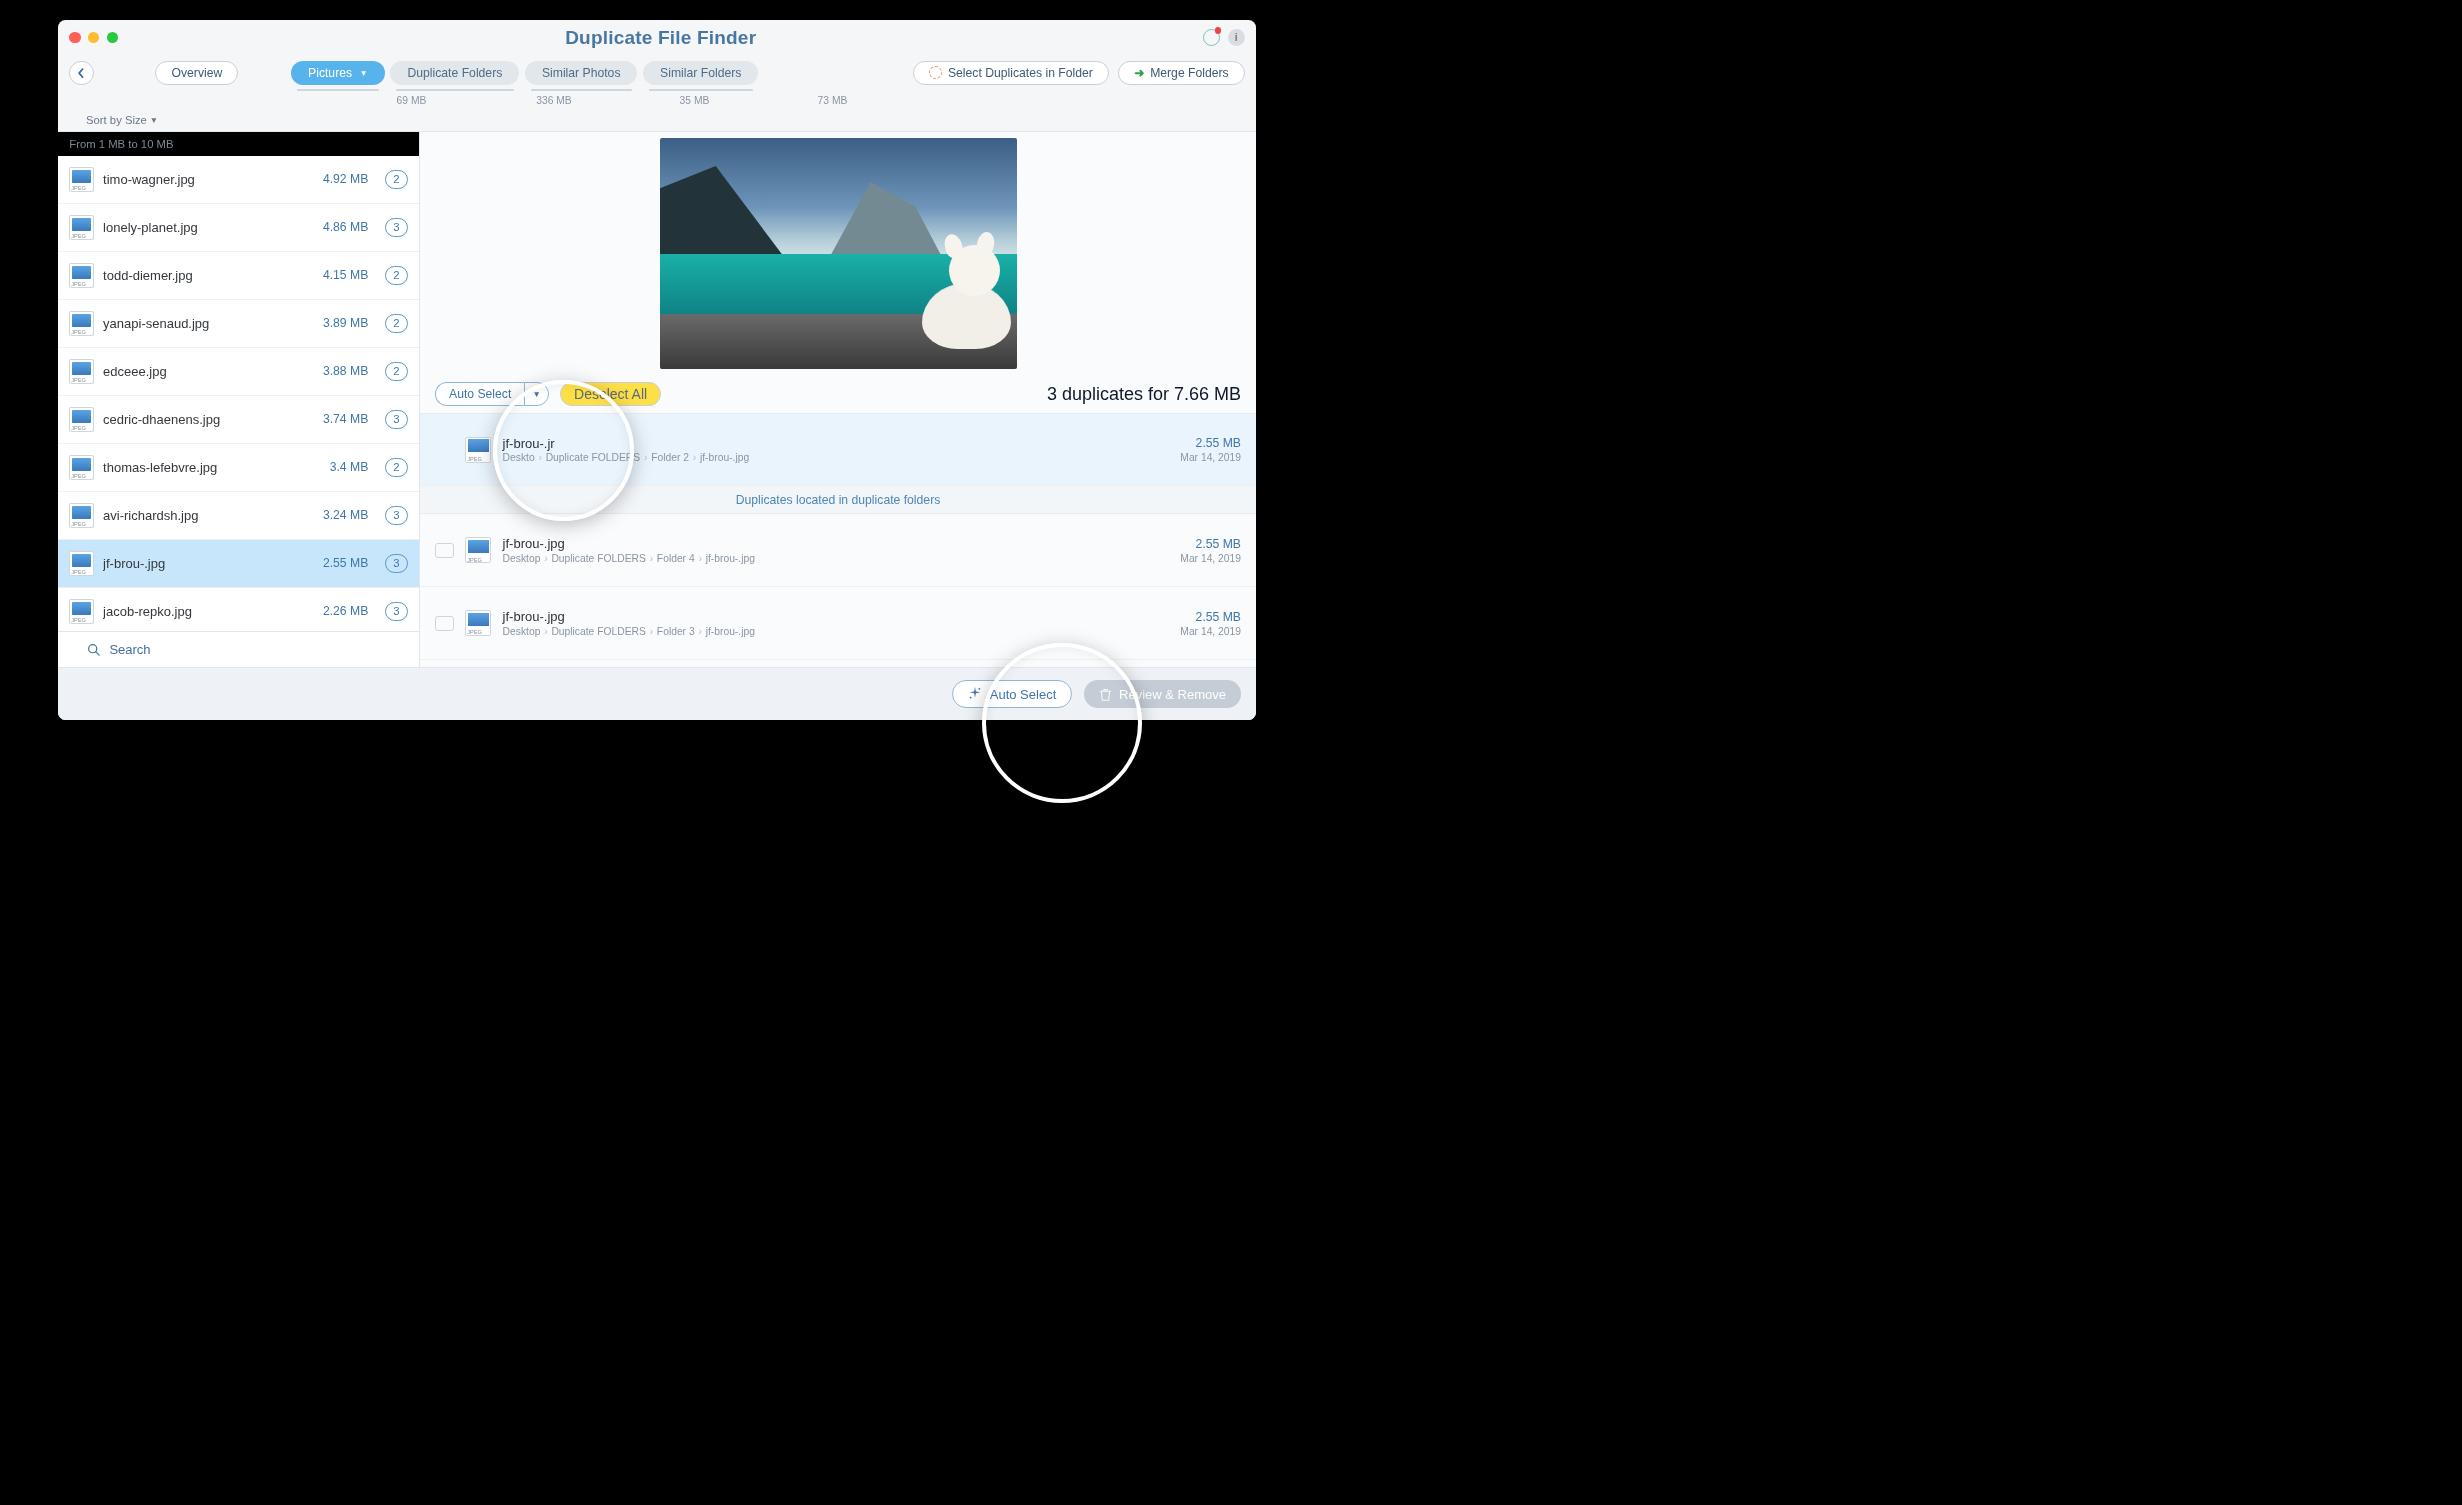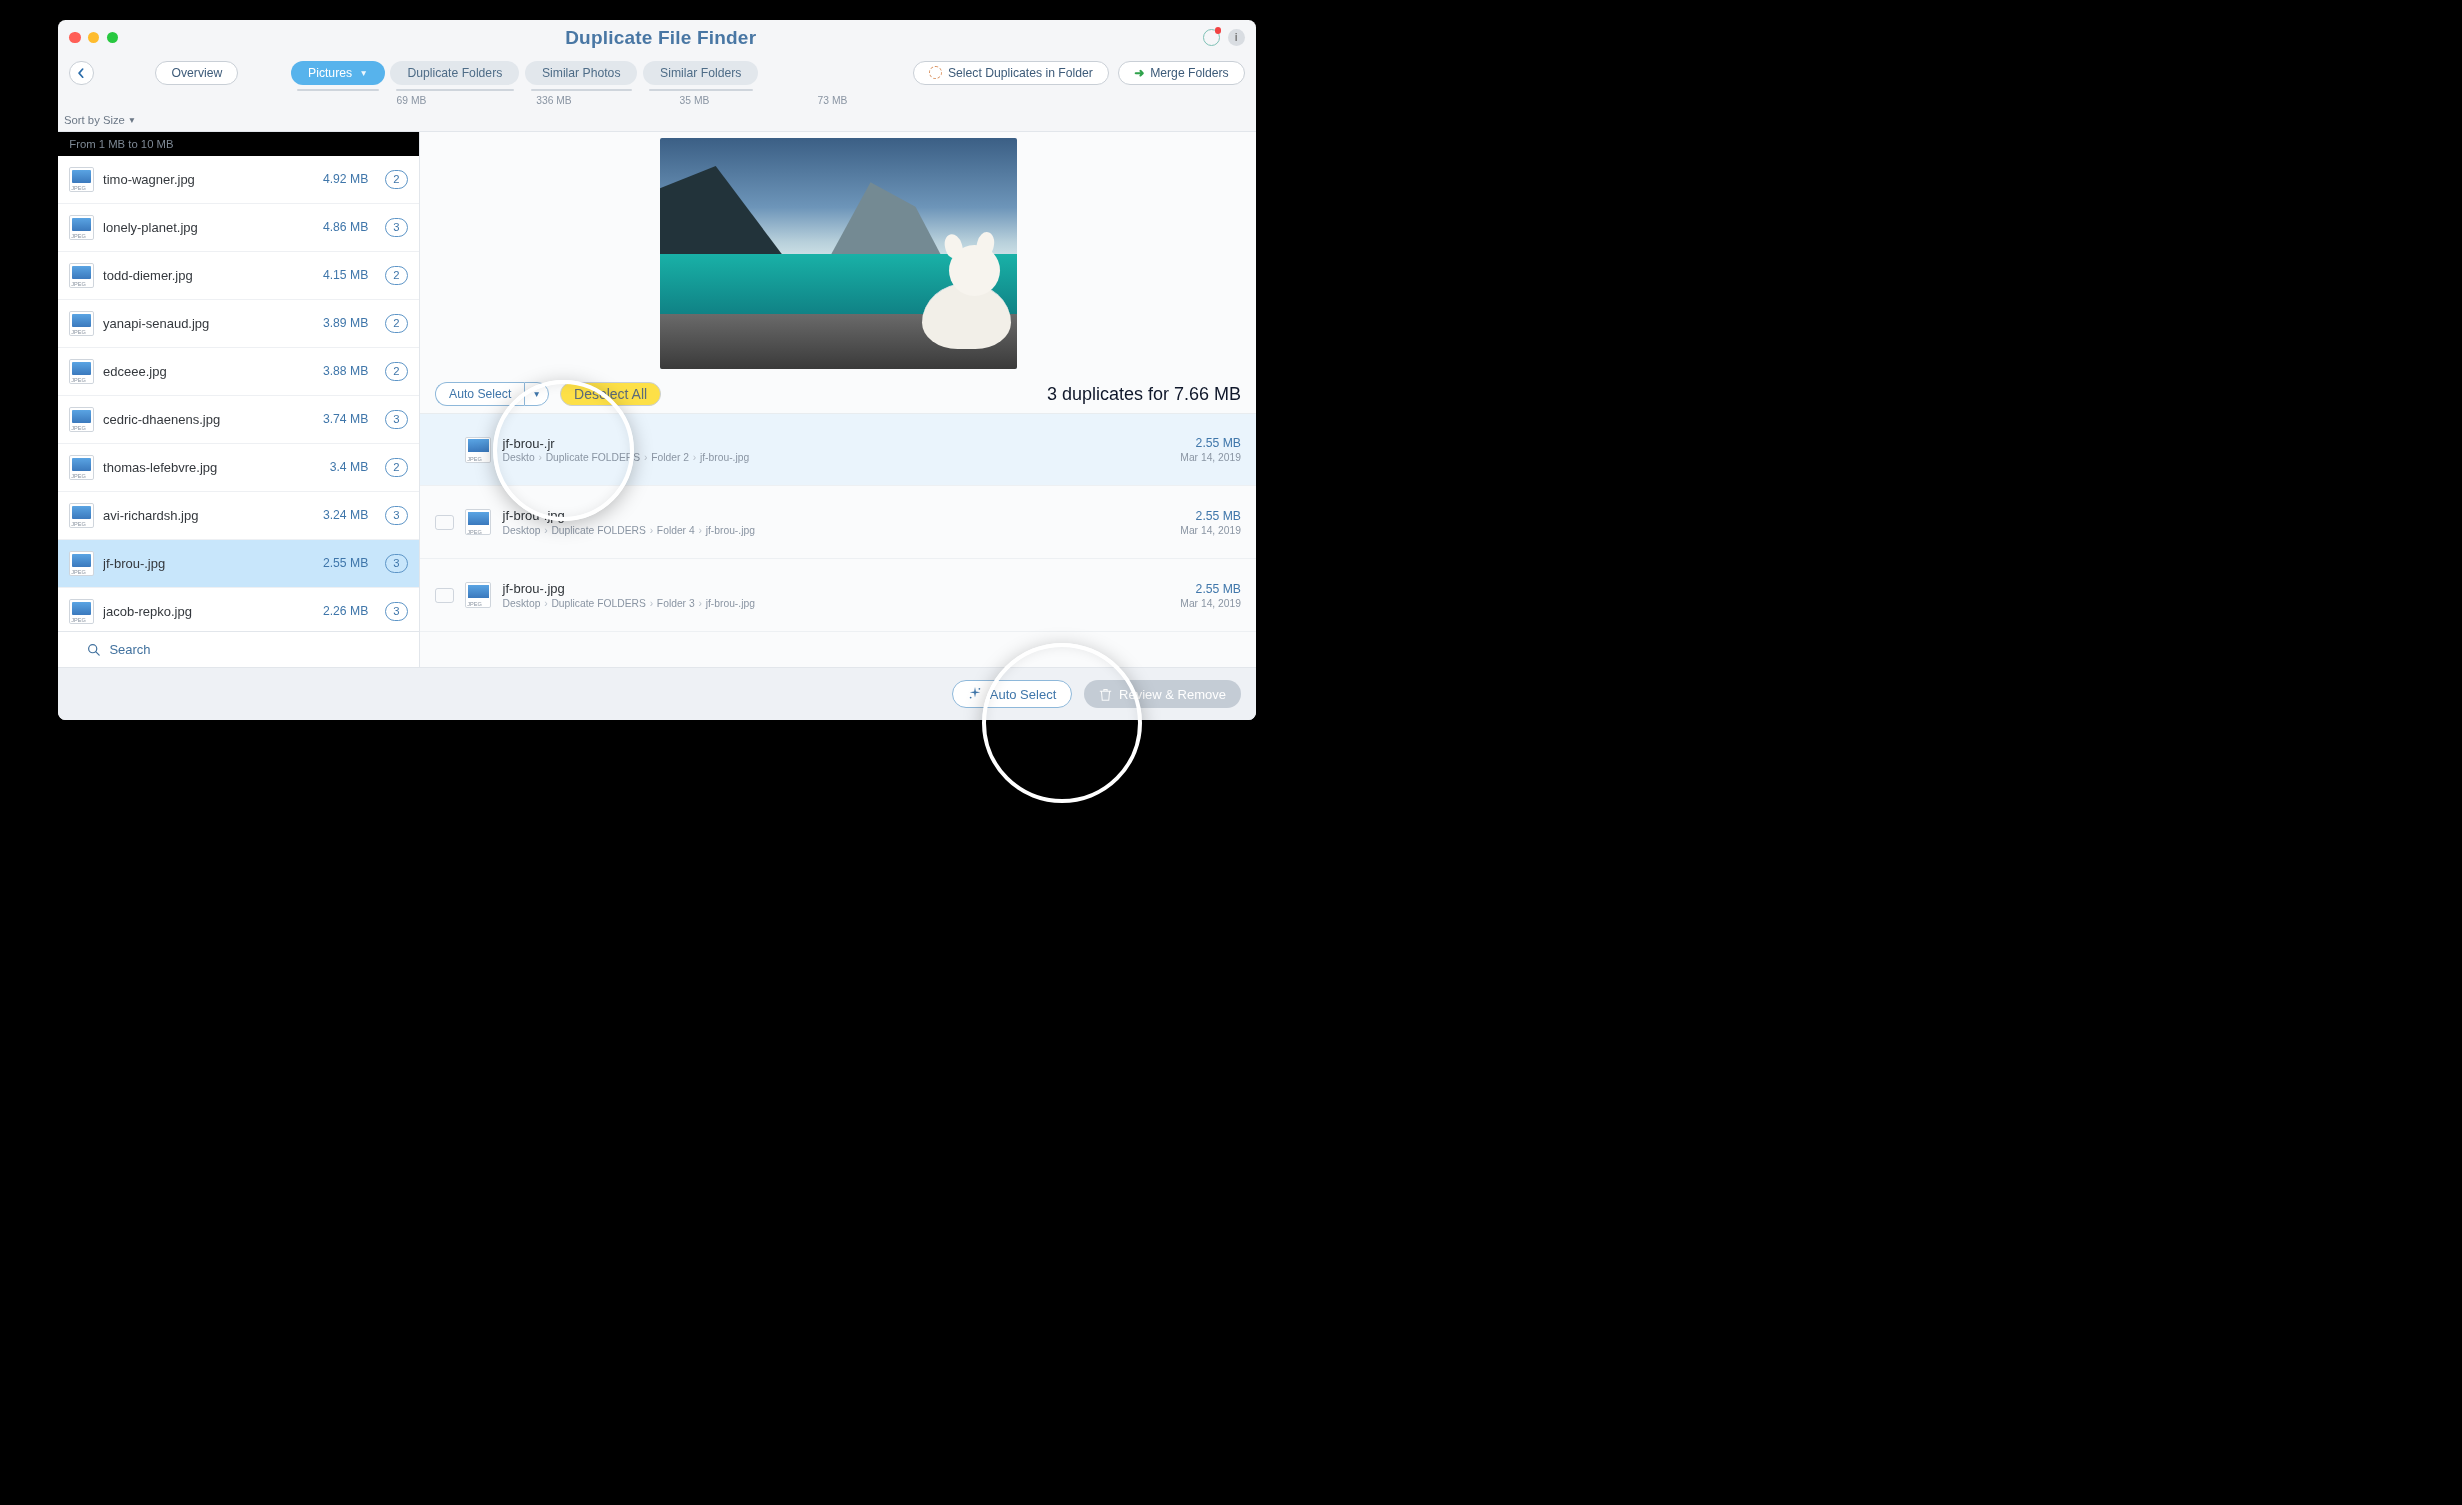--- a/index.html
+++ b/index.html
@@ -33,21 +33,21 @@
   .tab-underline { position:absolute; left:5.6px; right:5.6px; bottom:-5.6px; height:1.9px; background:#cfd5dc; border-radius:1.9px; }
   .toolbar .spacer { flex:1; }
   .pill .swirl { width:13px;height:13px;border-radius:50%;border:1.4px dashed #d8905e; margin-right:5.6px; }
   .pill .arrow { color:#2fa24b; font-weight:700; margin-right:5.6px; }
 
   .tab-sizes { height:19px; display:flex; align-items:center; padding-left:284px; }
   .tab-sizes div { text-align:center; font-size:10.3px; color:#8a95a3; }
   .ts0{width:139px}.ts1{width:146px}.ts2{width:135px}.ts3{width:141px}
 
   
-  .sortrow { height:20.6px; padding:0 6px; display:flex; align-items:center; color:#6c7886; font-size:11.3px; }
+  .sortrow { height:20.6px; padding:0 28px; display:flex; align-items:center; color:#6c7886; font-size:11.3px; }
   .sortrow .caret{font-size:8.4px;margin-left:2.8px}
 
   
   .body { flex:1; display:flex; border-top:0.9px solid #e2e6eb; min-height:0; }
 
   
   .sidebar { width:362px; display:flex; flex-direction:column; border-right:0.9px solid #e2e6eb; background:#fff; }
   .group-head { height:24.4px; background:#000000; color:#7d8894; font-size:11.3px; padding:0 11.3px; display:flex; align-items:center; }
   .filelist { flex:1; overflow:hidden; }
   .filerow { height:48px; display:flex; align-items:center; padding:0 11.3px; border-bottom:0.9px solid #eef0f3; gap:9.4px; cursor:pointer; }
@@ -338,20 +338,21 @@
             </div>
     <div class="dup-main">
       <div class="name">jf-brou-.jr</div>
       <div class="path"><span>Deskto</span><span class="sep">›</span><span>Duplicate FOLDERS</span><span class="sep">›</span><span>Folder 2</span><span class="sep">›</span><span>jf-brou-.jpg</span></div>
     </div>
     <div class="dup-meta">
       <div class="sz">2.55 MB</div>
       <div class="dt">Mar 14, 2019</div>
     </div>
           </div>
+          <div class="dup-band">Duplicates located in duplicate folders</div>
           <div class="dup-row">
     <div class="folder-ic"></div>
     <div class="dup-thumb">
               <div class="page"></div>
               <div class="img"></div>
               <div class="tag">JPEG</div>
             </div>
     <div class="dup-main">
       <div class="name">jf-brou-.jpg</div>
       <div class="path"><span>Desktop</span><span class="sep">›</span><span>Duplicate FOLDERS</span><span class="sep">›</span><span>Folder 4</span><span class="sep">›</span><span>jf-brou-.jpg</span></div>

